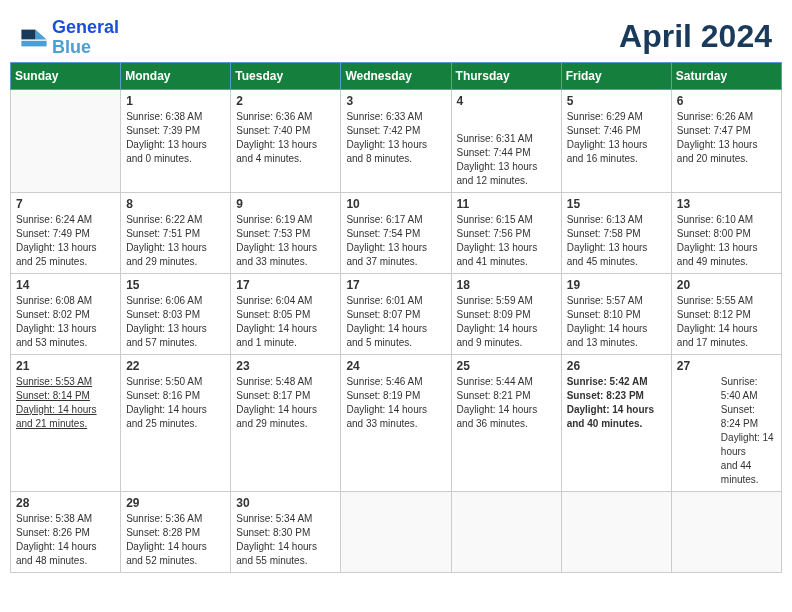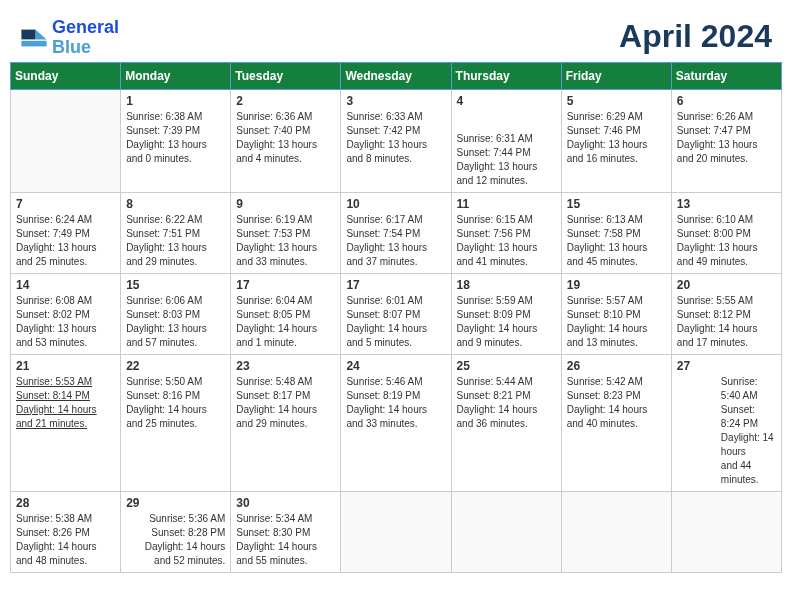--- a/index.html
+++ b/index.html
@@ -298,21 +298,21 @@
         </td>
         <td>
           <span class="day-num">25</span>
           <div class="day-info" style="white-space: pre-line;">Sunrise: 5:44 AM
 Sunset: 8:21 PM
 Daylight: 14 hours
 and 36 minutes.</div>
         </td>
         <td>
           <span class="day-num">26</span>
-          <div class="day-info" style="white-space: pre-line;">Sunrise: 5:42 AM
+          <div class="day-info" style="white-space: pre-line; font-weight: bold;">Sunrise: 5:42 AM
 Sunset: 8:23 PM
 Daylight: 14 hours
 and 40 minutes.</div>
         </td>
         <td>
           <span class="day-num">27</span>
           <div class="day-info" style="white-space: pre-line; margin-left: 44px;">Sunrise: 5:40 AM
 Sunset: 8:24 PM
 Daylight: 14 hours
 and 44 minutes.</div>
@@ -321,21 +321,21 @@
       <tr>
         <td>
           <span class="day-num">28</span>
           <div class="day-info" style="white-space: pre-line;">Sunrise: 5:38 AM
 Sunset: 8:26 PM
 Daylight: 14 hours
 and 48 minutes.</div>
         </td>
         <td>
           <span class="day-num">29</span>
-          <div class="day-info" style="white-space: pre-line; text-align: right;">Sunrise: 5:36 AM
+          <div class="day-info" style="white-space: pre-line;">Sunrise: 5:36 AM
 Sunset: 8:28 PM
 Daylight: 14 hours
 and 52 minutes.</div>
         </td>
         <td>
           <span class="day-num">30</span>
           <div class="day-info" style="white-space: pre-line;">Sunrise: 5:34 AM
 Sunset: 8:30 PM
 Daylight: 14 hours
 and 55 minutes.</div>

